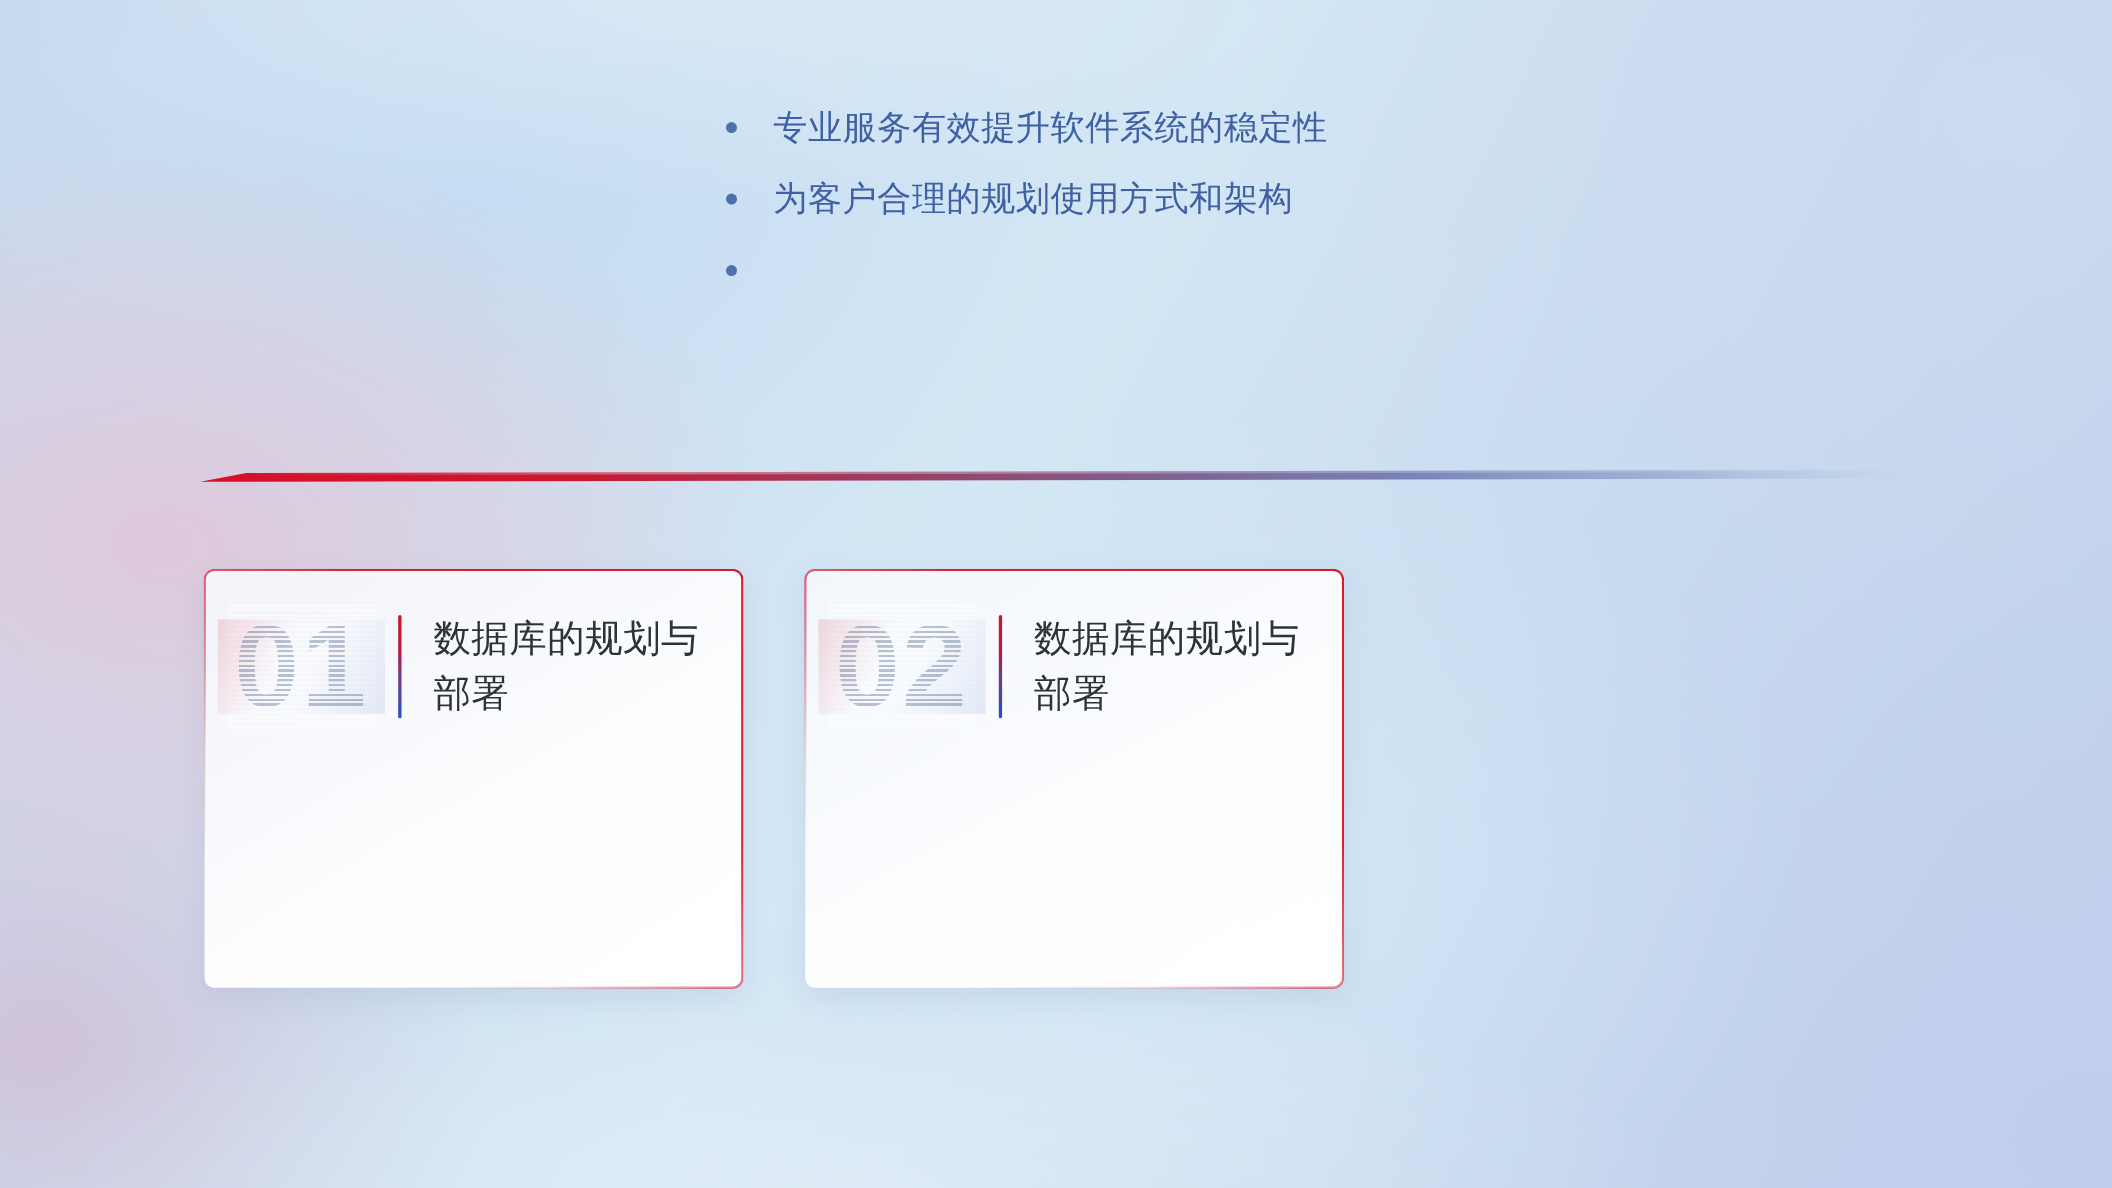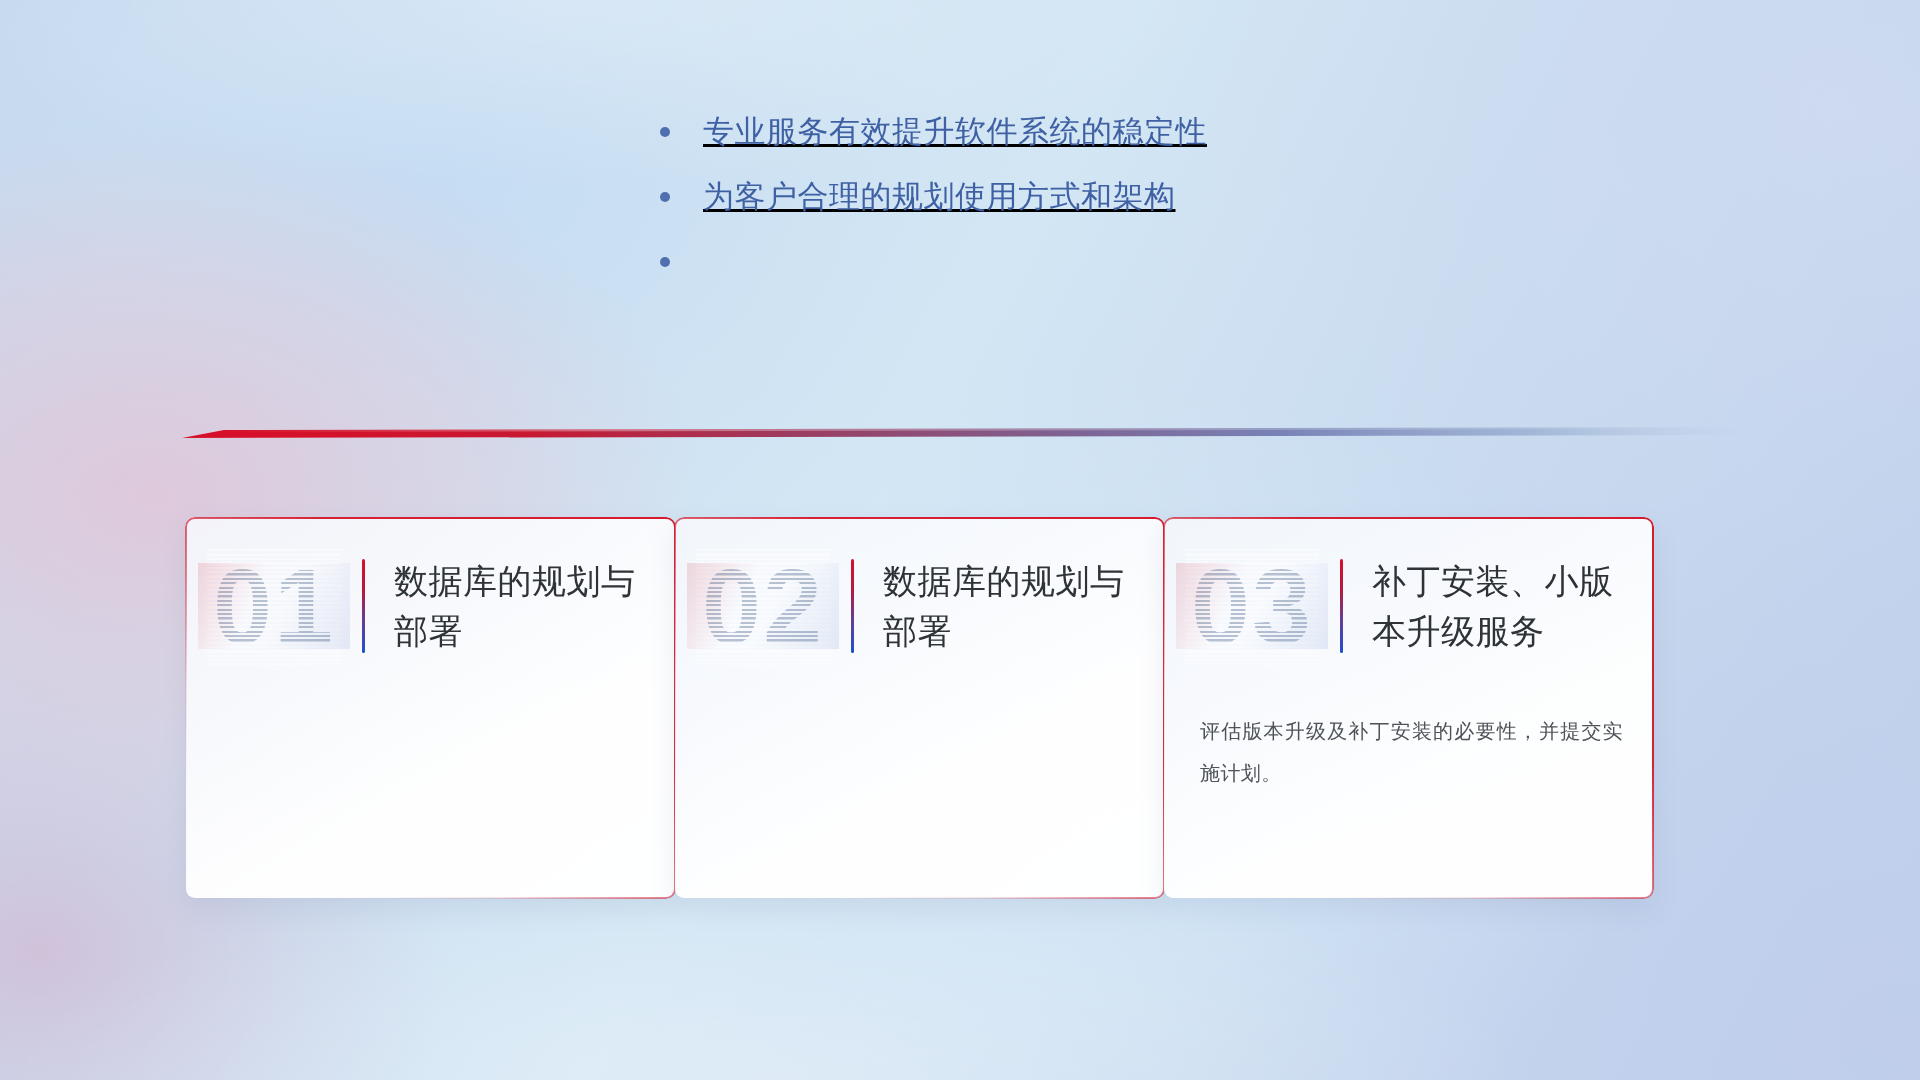--- a/index.html
+++ b/index.html
@@ -34,23 +34,22 @@
     background:
       radial-gradient(ellipse 1100px 300px at 40% 100%, rgba(255,255,255,0.30) 0%, rgba(255,255,255,0) 70%),
       radial-gradient(ellipse 900px 260px at 30% 0%, rgba(255,255,255,0.26) 0%, rgba(255,255,255,0) 72%);
     pointer-events: none;
   }
 
   
   .bullets {
     position: absolute;
     left: 660px;
-    top: 110px;
+    top: 94px;
     width: 820px;
-    text-decoration: underline;
   }
   .bullet-row {
     display: flex;
     align-items: flex-start;
     height: 65px;
   }
   .bullet-dot {
     width: 10px;
     height: 10px;
     border-radius: 50%;
@@ -79,20 +78,21 @@
   .divider-wrap svg { display: block; }
 
   
   .cards {
     position: absolute;
     left: 186px;
     top: 518px;
     width: 1582px;
     height: 392px;
     display: flex;
+    gap: 57px;
   }
   .card {
     position: relative;
     width: 489px;
     height: 380px;
     border-radius: 9px;
     background:
       linear-gradient(152deg, rgba(246,249,253,0.88) 0%, rgba(250,251,254,0.93) 32%, rgba(255,255,255,0.97) 62%, rgba(255,255,255,0.99) 100%);
     box-shadow: 0 10px 26px rgba(110,130,165,0.14);
     overflow: visible;
@@ -266,26 +266,14 @@
     <div class="card-head">
       <div class="card-num">
         <span class="num-glyph">02</span>
         <span class="num-tint"></span>
       </div>
       <div class="card-rule"></div>
       <div class="card-title">数据库的规划与部署</div>
     </div>
   </div>
 
-  <div class="card">
-    <div class="card-edge"></div>
-    <div class="card-head">
-      <div class="card-num">
-        <span class="num-glyph">03</span>
-        <span class="num-tint"></span>
-      </div>
-      <div class="card-rule"></div>
-      <div class="card-title">补丁安装、小版本升级服务</div>
-    </div>
-    <div class="card-body">评估版本升级及补丁安装的必要性，并提交实施计划。</div>
-  </div>
 
 </div>
 
 </body></html>

